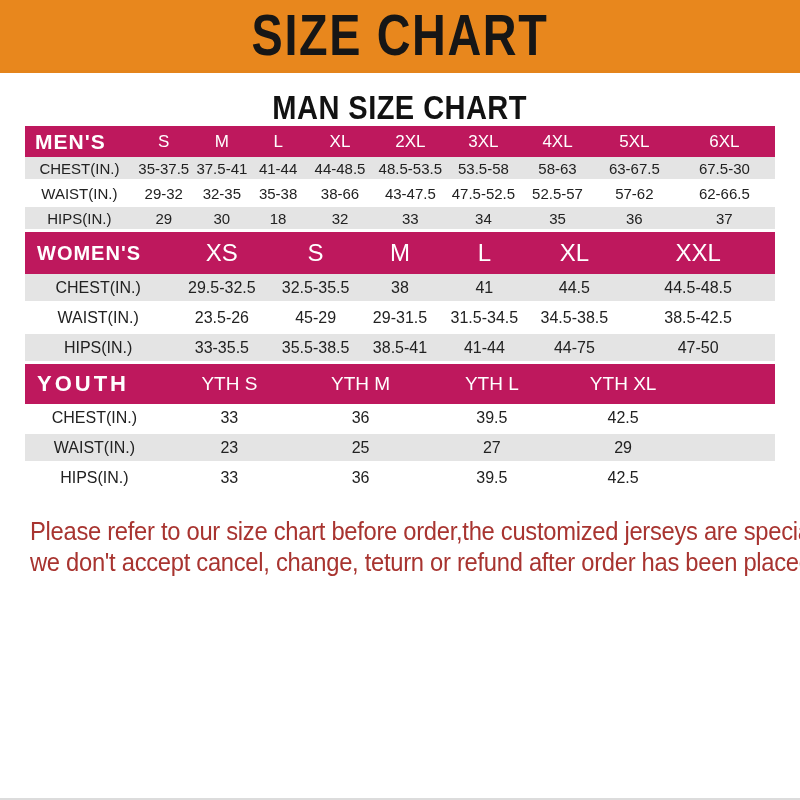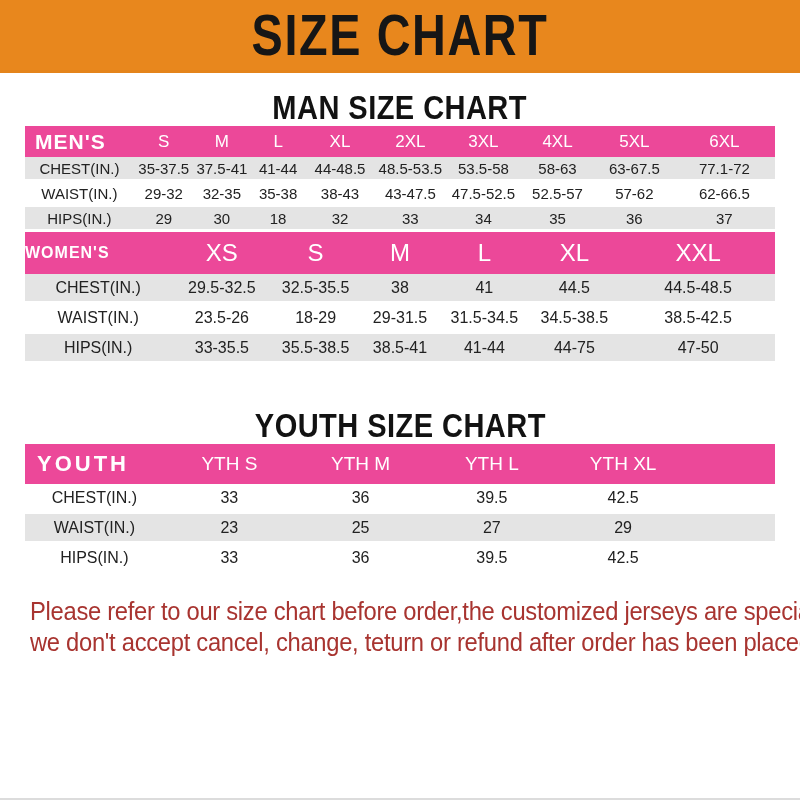--- a/index.html
+++ b/index.html
@@ -26,21 +26,21 @@
     transform:scaleX(0.88);transform-origin:center;letter-spacing:0.5px;white-space:nowrap;
   }
   .mt1{margin-top:17px}.mt2{margin-top:20px}.mt3{margin-top:44px}
   
   table.sizes{
     width:750px;margin:0 auto;border-collapse:separate;border-spacing:0;
     table-layout:fixed;
   }
   .tw1{margin-top:15px}.tw2{margin-top:18px}.tw3{margin-top:15px}
   table.sizes thead th{
-    background:#ec4899;color:#ffffff;font-weight:400;text-align:center;
+    background:#be185d;color:#ffffff;font-weight:400;text-align:center;
     padding:0;white-space:nowrap;overflow:hidden;
   }
   table.sizes thead th.corner{
     text-align:left;font-weight:700;
   }
   table.sizes tbody td{
     text-align:center;color:#222222;padding:0;border-bottom:3px solid #ffffff;
     white-space:nowrap;overflow:hidden;background:#ffffff;
   }
   table.sizes tbody tr.shade td{background:#E4E4E4;}
@@ -53,21 +53,21 @@
   .t-men col:nth-child(3){width:7.5%}
   .t-men col:nth-child(4){width:7.5%}
   .t-men col:nth-child(5){width:9%}
   .t-men col:nth-child(6){width:9.75%}
   .t-men col:nth-child(7){width:9.75%}
   .t-men col:nth-child(8){width:10%}
   .t-men col:nth-child(9){width:10.5%}
   .t-men col:nth-child(10){width:13.5%}
   
   .t-women thead th{height:42px;font-size:24px;}
-  .t-women thead th.corner{font-size:16px;letter-spacing:1px;}
+  .t-women thead th.corner{font-size:20px;padding-left:12px;letter-spacing:1px;}
   .t-women tbody td{height:27px;font-size:16px;}
   .t-women col:nth-child(1){width:19.5%}
   .t-women col:nth-child(2){width:13.5%}
   .t-women col:nth-child(3){width:11.5%}
   .t-women col:nth-child(4){width:11%}
   .t-women col:nth-child(5){width:11.5%}
   .t-women col:nth-child(6){width:12.5%}
   .t-women col:nth-child(7){width:20.5%}
   
   .t-youth thead th{height:40px;font-size:19px;}
@@ -126,28 +126,28 @@
         <tr class="shade">
           <td>CHEST(IN.)</td>
           <td>35-37.5</td>
           <td>37.5-41</td>
           <td>41-44</td>
           <td>44-48.5</td>
           <td>48.5-53.5</td>
           <td>53.5-58</td>
           <td>58-63</td>
           <td>63-67.5</td>
-          <td>77.1-72</td>
+          <td>67.5-30</td>
         </tr>
         <tr>
           <td>WAIST(IN.)</td>
           <td>29-32</td>
           <td>32-35</td>
           <td>35-38</td>
-          <td>38-43</td>
+          <td>38-66</td>
           <td>43-47.5</td>
           <td>47.5-52.5</td>
           <td>52.5-57</td>
           <td>57-62</td>
           <td>62-66.5</td>
         </tr>
         <tr class="shade">
           <td>HIPS(IN.)</td>
           <td>29</td>
           <td>30</td>
@@ -191,41 +191,40 @@
           <td>29.5-32.5</td>
           <td>32.5-35.5</td>
           <td>38</td>
           <td>41</td>
           <td>44.5</td>
           <td>44.5-48.5</td>
         </tr>
         <tr>
           <td>WAIST(IN.)</td>
           <td>23.5-26</td>
-          <td>18-29</td>
+          <td>45-29</td>
           <td>29-31.5</td>
           <td>31.5-34.5</td>
           <td>34.5-38.5</td>
           <td>38.5-42.5</td>
         </tr>
         <tr class="shade">
           <td>HIPS(IN.)</td>
           <td>33-35.5</td>
           <td>35.5-38.5</td>
           <td>38.5-41</td>
           <td>41-44</td>
           <td>44-75</td>
           <td>47-50</td>
         </tr>
       </tbody>
   </table>
 </section>
 
 <section>
-  <h2 class="sec-title mt3"><span>YOUTH SIZE CHART</span></h2>
   <table class="sizes t-youth tw3">
     <colgroup>
         <col>
         <col>
         <col>
         <col>
         <col>
         <col>
       </colgroup>
     <thead>

